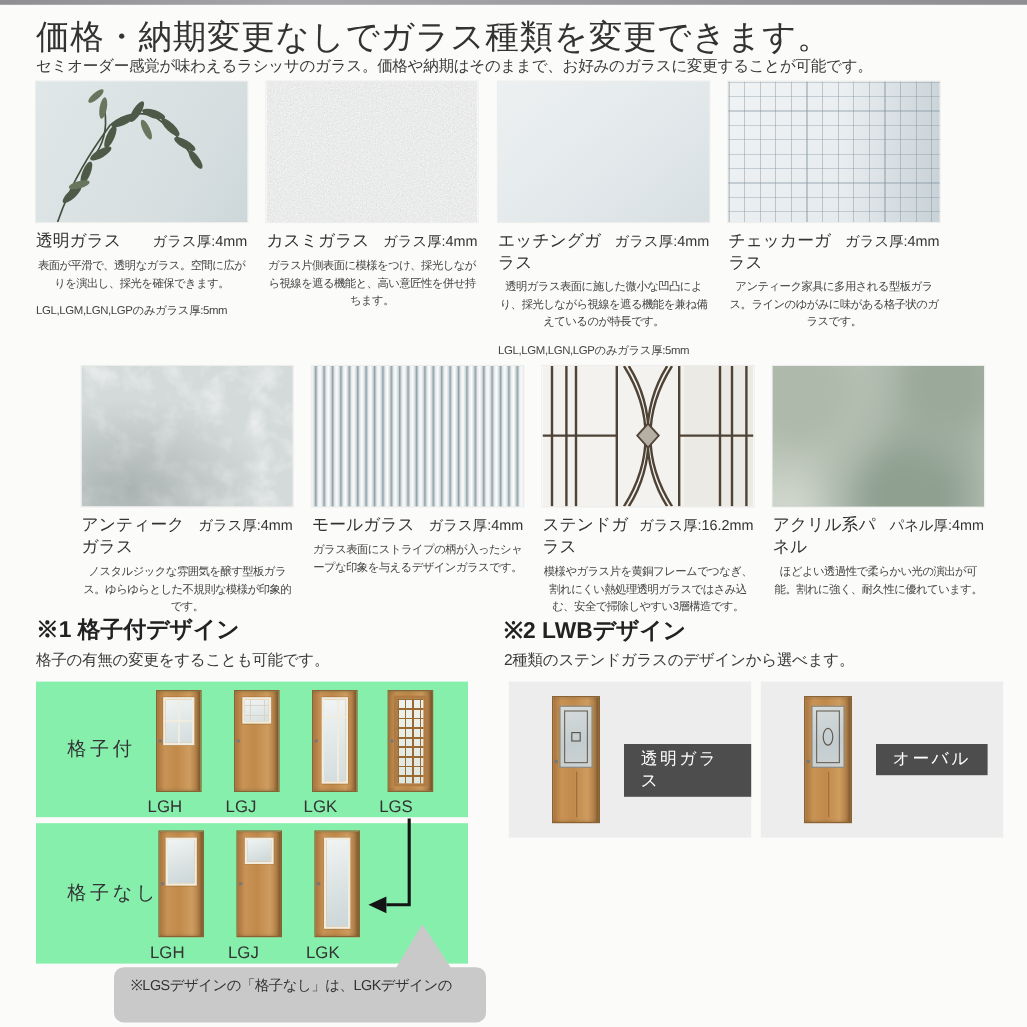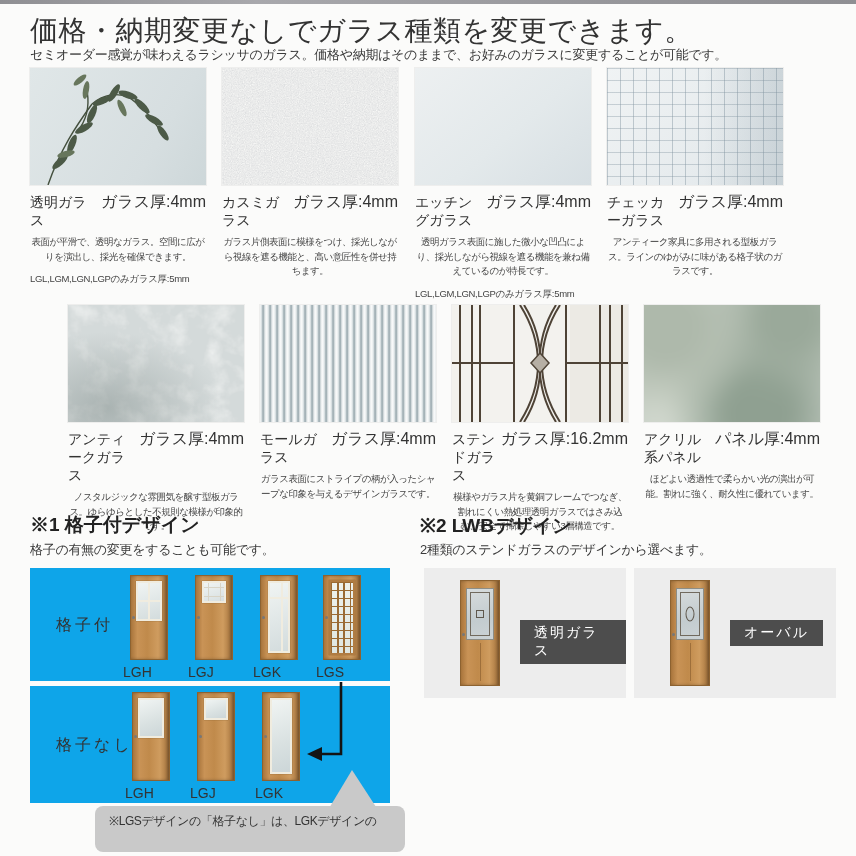--- a/index.html
+++ b/index.html
@@ -14,21 +14,21 @@
   .page-subtitle { position:absolute; left:30px; top:46px; font-size:13px; color:#3a3a3a;
                    letter-spacing:-0.3px;font-family:Liberation Mono, monospace; }
 
   
   .gcard { position:absolute; width:176px; }
   .gthumb { position:relative; width:176px; height:117px; overflow:hidden;
             box-shadow:0 0 0 1px rgba(0,0,0,0.05); }
   .gthumb svg { display:block; }
   .gname-row { display:flex; justify-content:space-between; align-items:baseline; margin-top:7px; }
   .gname { font-size:14px; color:#333; }
-  .gthick { font-size:16px; color:#333; white-space:nowrap; }
+  .gthick { font-size:12px; color:#333; white-space:nowrap; }
   .gdesc { margin-top:5px; font-size:9.5px; letter-spacing:-0.5px; line-height:1.55; color:#444;text-align:center; }
   .gnote { margin-top:9px; font-size:9.5px; letter-spacing:-0.3px; color:#444; }
 
   
   .g-clear   { background:linear-gradient(120deg,#e0e7e8,#d6dee0 70%,#cdd7d9); }
   .g-etching { background:linear-gradient(140deg,#edf0f1 0%,#e3e9eb 55%,#d7dfe3 100%); }
   .g-checker { background:
       linear-gradient(to right, rgba(140,158,168,0) 55%, rgba(110,132,145,0.22)),
       repeating-linear-gradient(to right, rgba(130,148,160,0.45) 0 1px, transparent 1px 13px),
       repeating-linear-gradient(to bottom, rgba(130,148,160,0.38) 0 1px, transparent 1px 12px),
@@ -42,21 +42,21 @@
         radial-gradient(circle at 76% 22%, #9aa99a 0 14%, transparent 40%),
         radial-gradient(circle at 62% 80%, #8fa091 0 18%, transparent 50%),
         radial-gradient(circle at 34% 66%, #d8ded4 0 16%, transparent 45%),
         #c9d1c8; }
 
   
   .sec-heading { position:absolute; font-size:19px; font-weight:bold; color:#222; }
   .sec-sub { position:absolute; font-size:13px; color:#3a3a3a; letter-spacing:-0.3px; }
 
   
-  .krow { position:absolute; left:30px; width:360px; background:#0ea5e9; }
+  .krow { position:absolute; left:30px; width:360px; background:#86efac; }
   .krow-label { position:absolute; left:26px; top:50%; transform:translateY(-50%);
                 font-size:16px; color:#333; letter-spacing:3px; }
   .door-slot { position:absolute; width:52px; }
   .door { position:relative; margin:0 auto; width:38px;
           border:1px solid #8d6230;
           background:linear-gradient(90deg,#a9753c 0%,#c99356 18%,#c08a4b 45%,#cf9c5f 75%,#a1703a 100%);
           box-shadow:inset -2px 0 3px rgba(0,0,0,0.25); }
   .door::before { content:""; position:absolute; left:1px; top:48%; width:3px; height:3px;
                   border-radius:50%; background:#777; }
   .door-code { margin-top:4px; font-size:14px; color:#333; }

